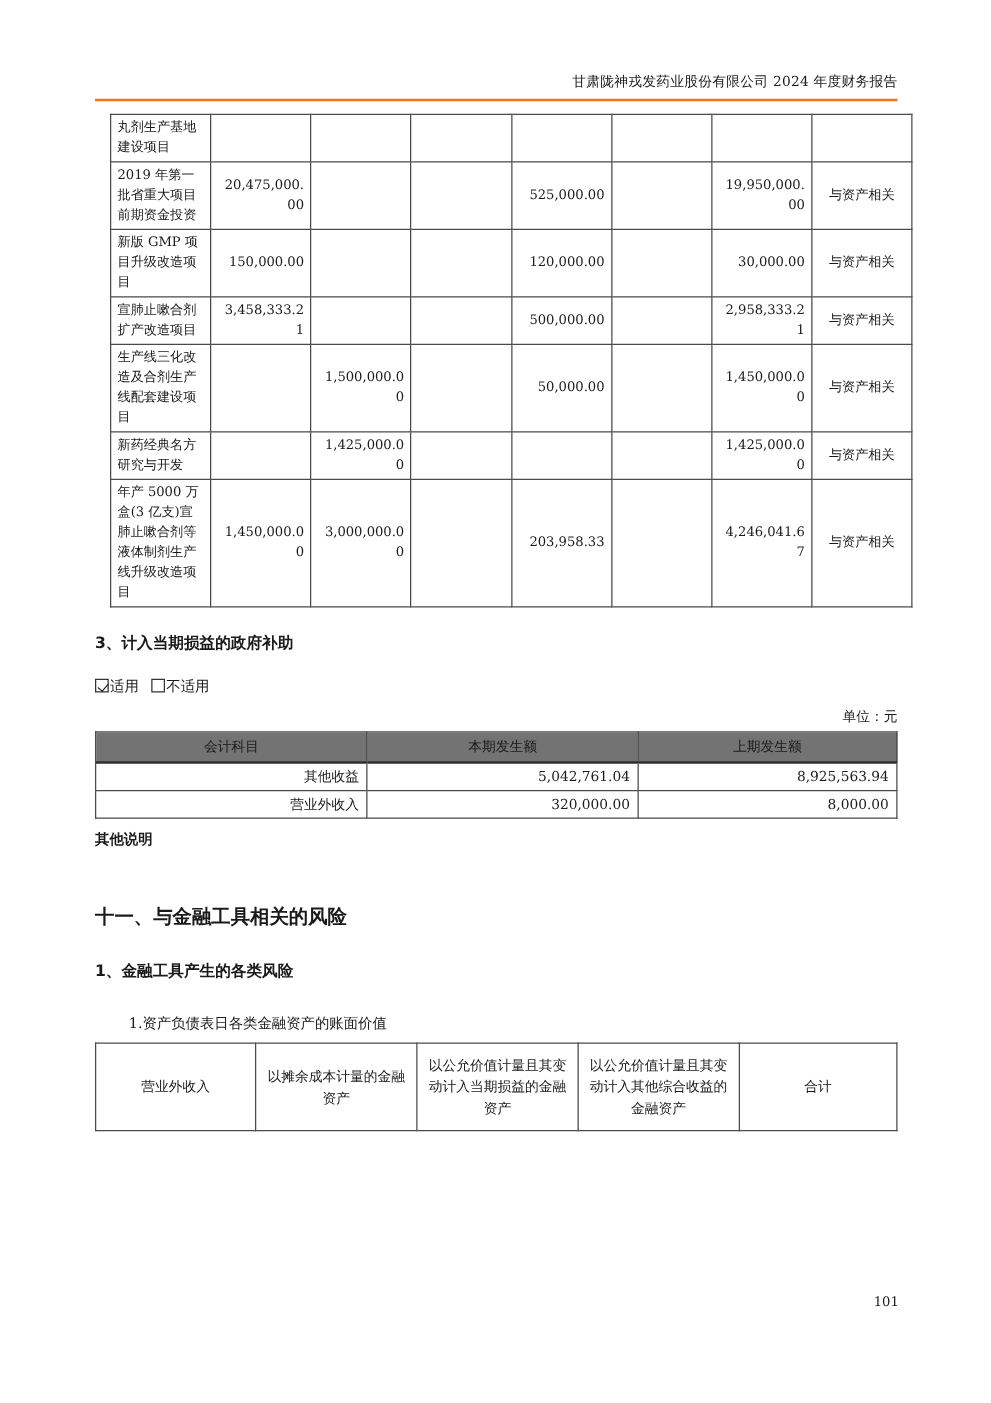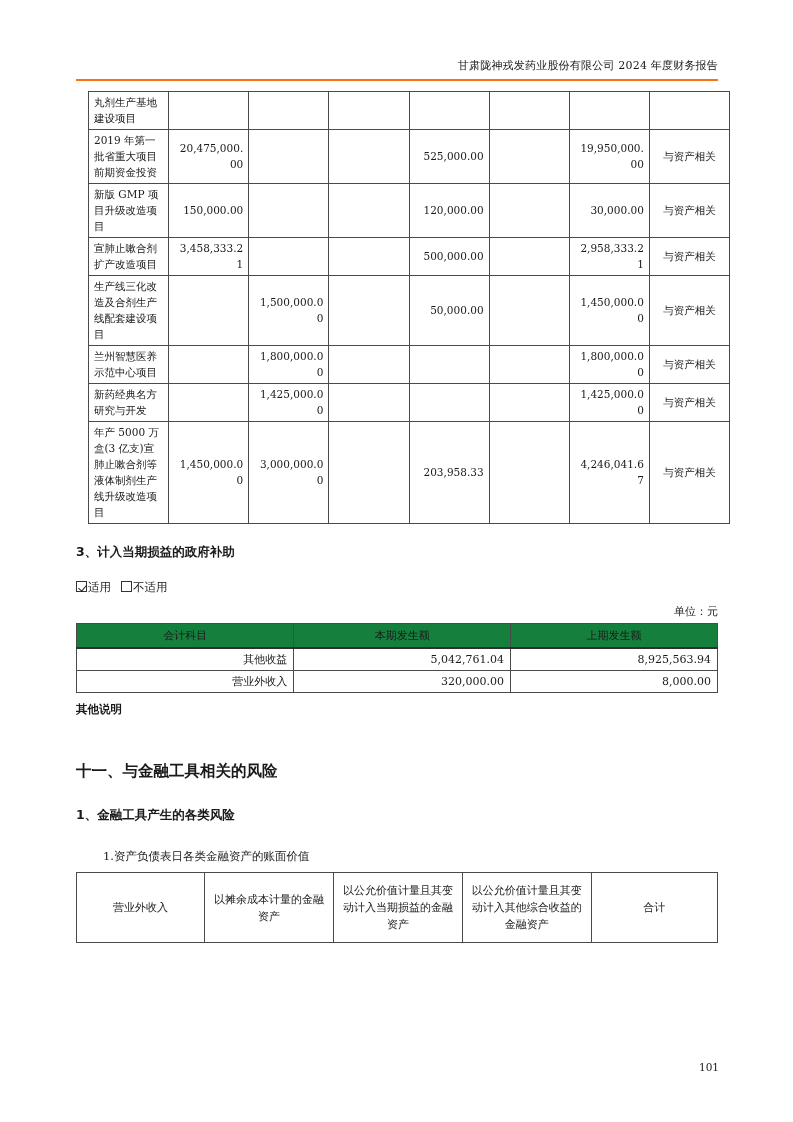--- a/index.html
+++ b/index.html
@@ -41,37 +41,37 @@
     content:""; position:absolute; left:2.5px; top:0.5px; width:4px; height:7px;
     border-right:1.5px solid #222; border-bottom:1.5px solid #222; transform:rotate(40deg);
   }
   .cb-gap { display:inline-block; width:10px; }
 
   .unit-line { text-align:right; font-size:11px; margin-top:9px; }
 
   
   .mid-tbl { margin-top:4px; }
   .mid-tbl th {
-    background:#15803d; font-weight:normal; font-size:11px; text-align:center;
+    background:#737373; font-weight:normal; font-size:11px; text-align:center;
     padding:4px 6px; border-bottom:2px solid #2f2f2f;
   }
   .mid-tbl td { font-size:11px; padding:3px 6px; height:21px; }
   .mid-tbl td.c-name { text-align:right; }
   .mid-tbl td.c-num  { text-align:right; }
 
   .other-notes { font-size:11.5px; margin-top:9px;font-weight:bold; }
 
   
   .fin-tbl { margin-top:8px; }
   .fin-tbl th {
     font-weight:normal; font-size:11px; line-height:17px; text-align:center;
     vertical-align:middle; padding:6px 8px; height:70px;
   }
 
-  .page-number { position:absolute; top:1061px; right:74px; font-size:10.5px; }
+  .page-number { position:absolute; top:1036px; right:74px; font-size:10.5px; }
 </style>
 </head>
 <body>
 
 <div class="page">
 
   <div class="doc-header">甘肃陇神戎发药业股份有限公司 2024 年度财务报告</div>
 
   <table class="main-tbl">
     <colgroup>
@@ -126,30 +126,20 @@
         <td class="c-rel">与资产相关</td>
       </tr>
         <tr>
         <td class="c-name">生产线三化改造及合剂生产线配套建设项目</td>
         <td class="c-num"></td>
         <td class="c-num">1,500,000.00</td>
         <td class="c-num"></td>
         <td class="c-num">50,000.00</td>
         <td class="c-num"></td>
         <td class="c-num">1,450,000.00</td>
-        <td class="c-rel">与资产相关</td>
-      </tr>
-        <tr>
-        <td class="c-name">兰州智慧医养示范中心项目</td>
-        <td class="c-num"></td>
-        <td class="c-num">1,800,000.00</td>
-        <td class="c-num"></td>
-        <td class="c-num"></td>
-        <td class="c-num"></td>
-        <td class="c-num">1,800,000.00</td>
         <td class="c-rel">与资产相关</td>
       </tr>
         <tr>
         <td class="c-name">新药经典名方研究与开发</td>
         <td class="c-num"></td>
         <td class="c-num">1,425,000.00</td>
         <td class="c-num"></td>
         <td class="c-num"></td>
         <td class="c-num"></td>
         <td class="c-num">1,425,000.00</td>

